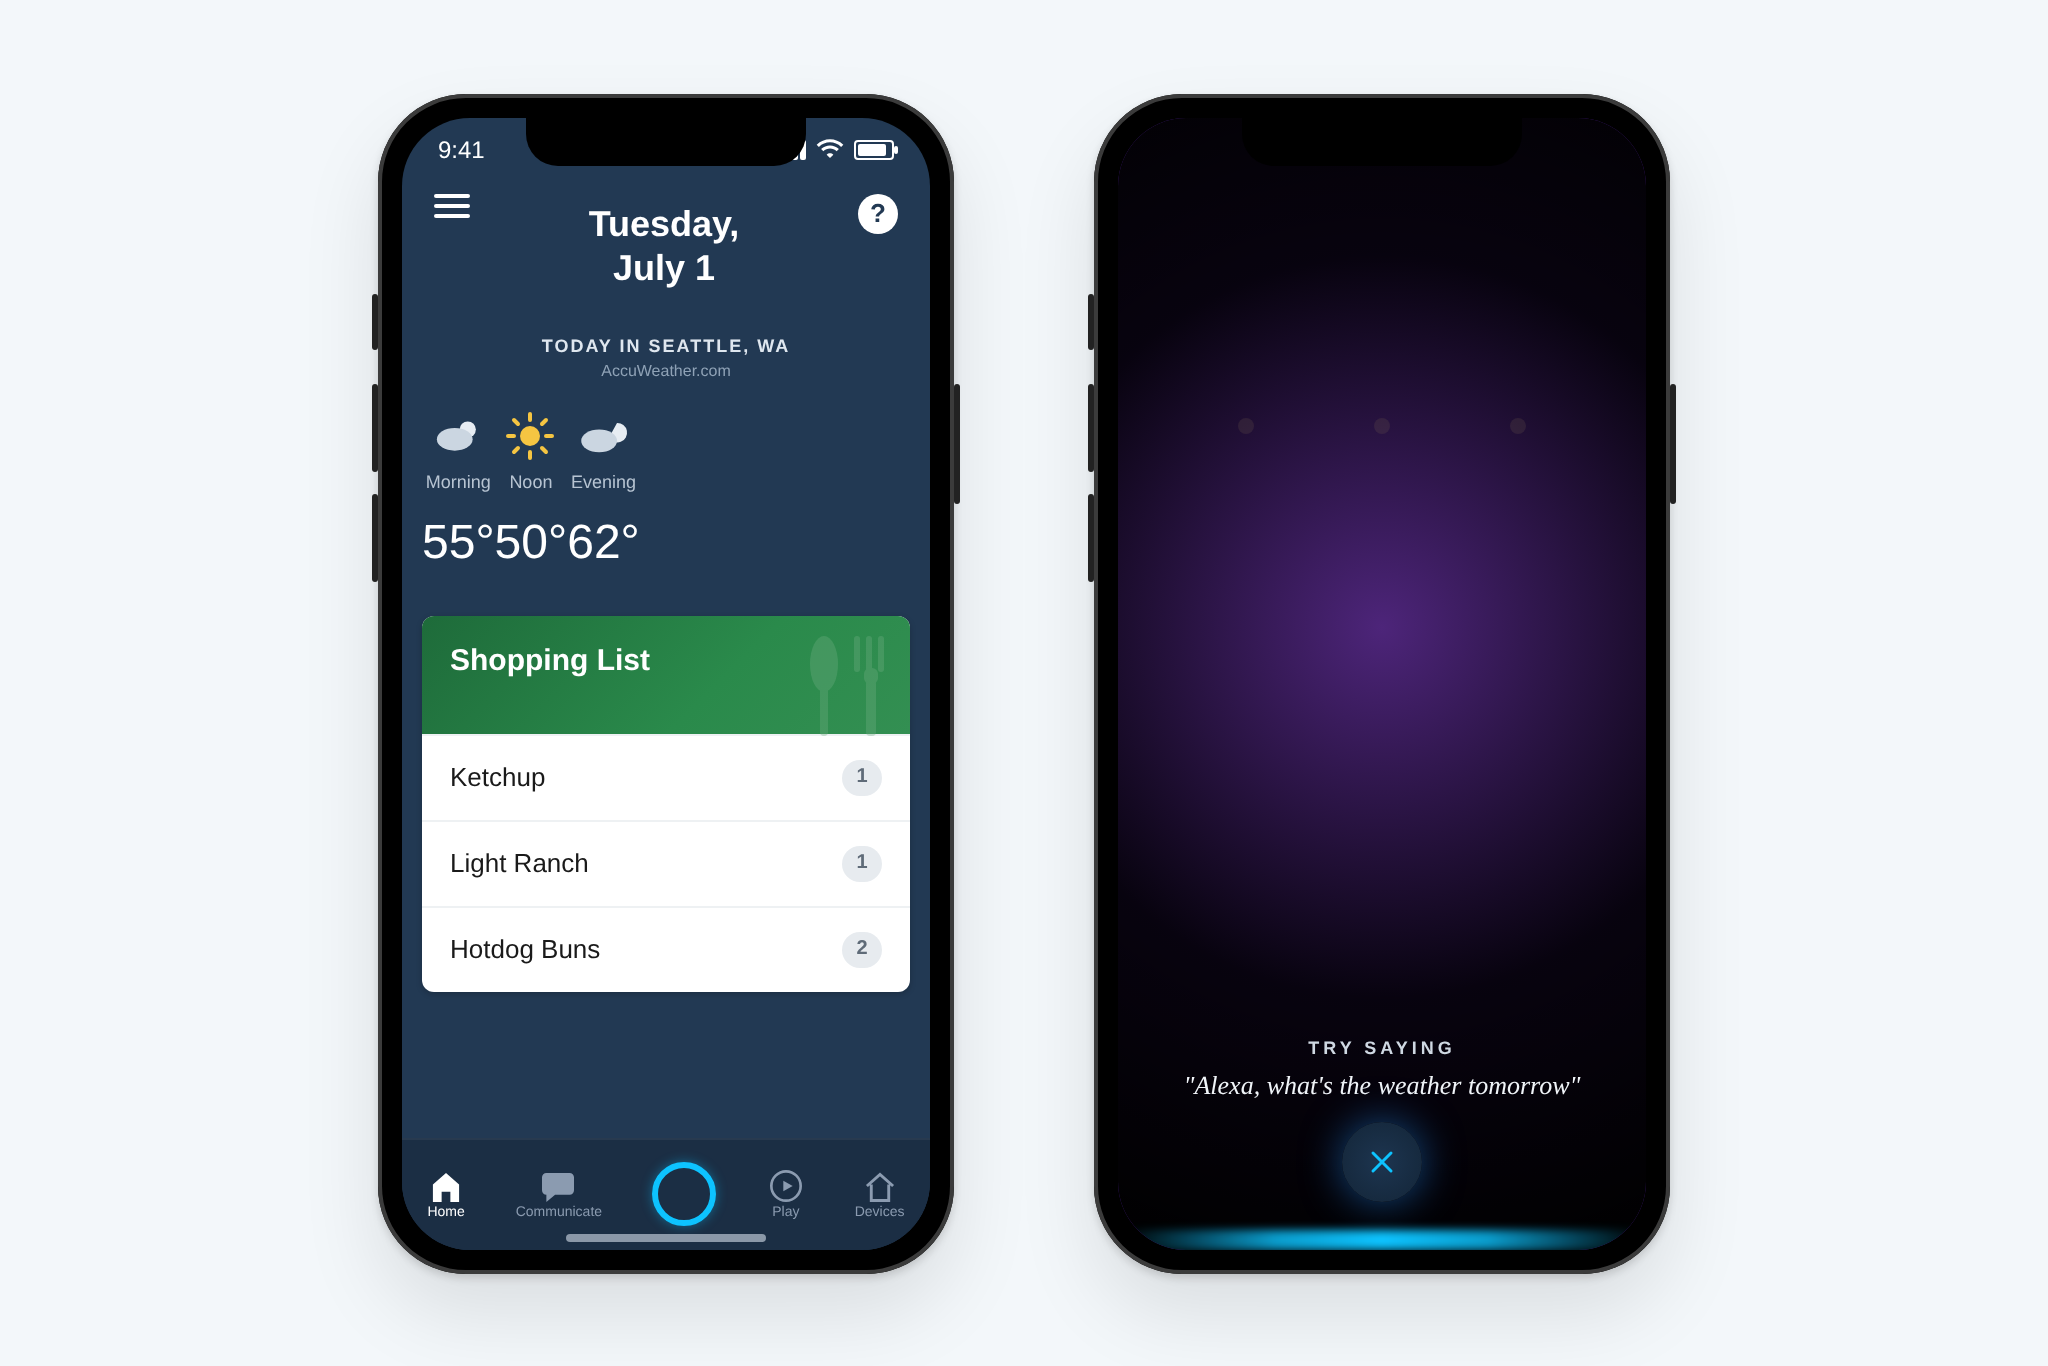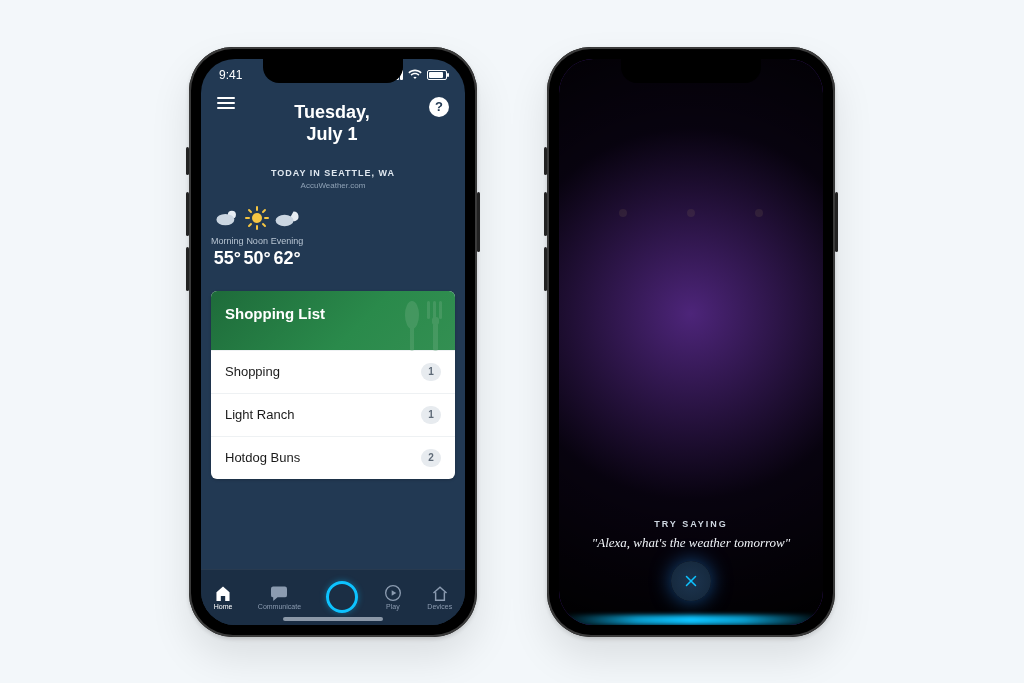--- a/index.html
+++ b/index.html
@@ -110,21 +110,21 @@
 
   .today-line { text-align:center; color:#dfe7ef; font-size:9px; font-weight:700; letter-spacing:1px; margin-top:22px; }
   .provider-line { text-align:center; color:#8fa2b6; font-size:8px; margin-top:3px; }
 
   .weather-row {
     display:flex; justify-content:flex-start; margin-top:16px; color:#fff; padding:0 10px;
   }
   .wcol { text-align:center; }
   .wicon { height:24px; display:flex; align-items:center; justify-content:center; }
   .wlabel { font-size:9px; color:#b7c4d2; margin-top:6px; }
-  .wtemp { font-size:18px; font-weight:700; margin-top:2px; }
+  .wtemp { font-size:24px; font-weight:400; margin-top:12px; }
 
   
   .card {
     margin: 22px 10px 0 10px;
     border-radius: 6px;
     overflow:hidden;
     background:#fff;
     box-shadow: 0 1px 3px rgba(0,0,0,0.2);
     display:flex; flex-direction:column;
   }
@@ -295,21 +295,21 @@
             <rect x="33" y="28" width="4" height="26" rx="2"></rect>
             <rect x="50" y="4" width="3" height="18" rx="1.5"></rect>
             <rect x="56" y="4" width="3" height="18" rx="1.5"></rect>
             <rect x="62" y="4" width="3" height="18" rx="1.5"></rect>
             <rect x="55" y="20" width="7" height="8" rx="3"></rect>
             <rect x="56" y="26" width="5" height="28" rx="2"></rect>
           </g>
         </svg>
       </div>
       <div class="card-row">
-        <span>Shopping</span>
+        <span>Ketchup</span>
         <span class="count-pill">1</span>
       </div>
       <div class="card-row">
         <span>Light Ranch</span>
         <span class="count-pill">1</span>
       </div>
       <div class="card-row">
         <span>Hotdog Buns</span>
         <span class="count-pill">2</span>
       </div>

